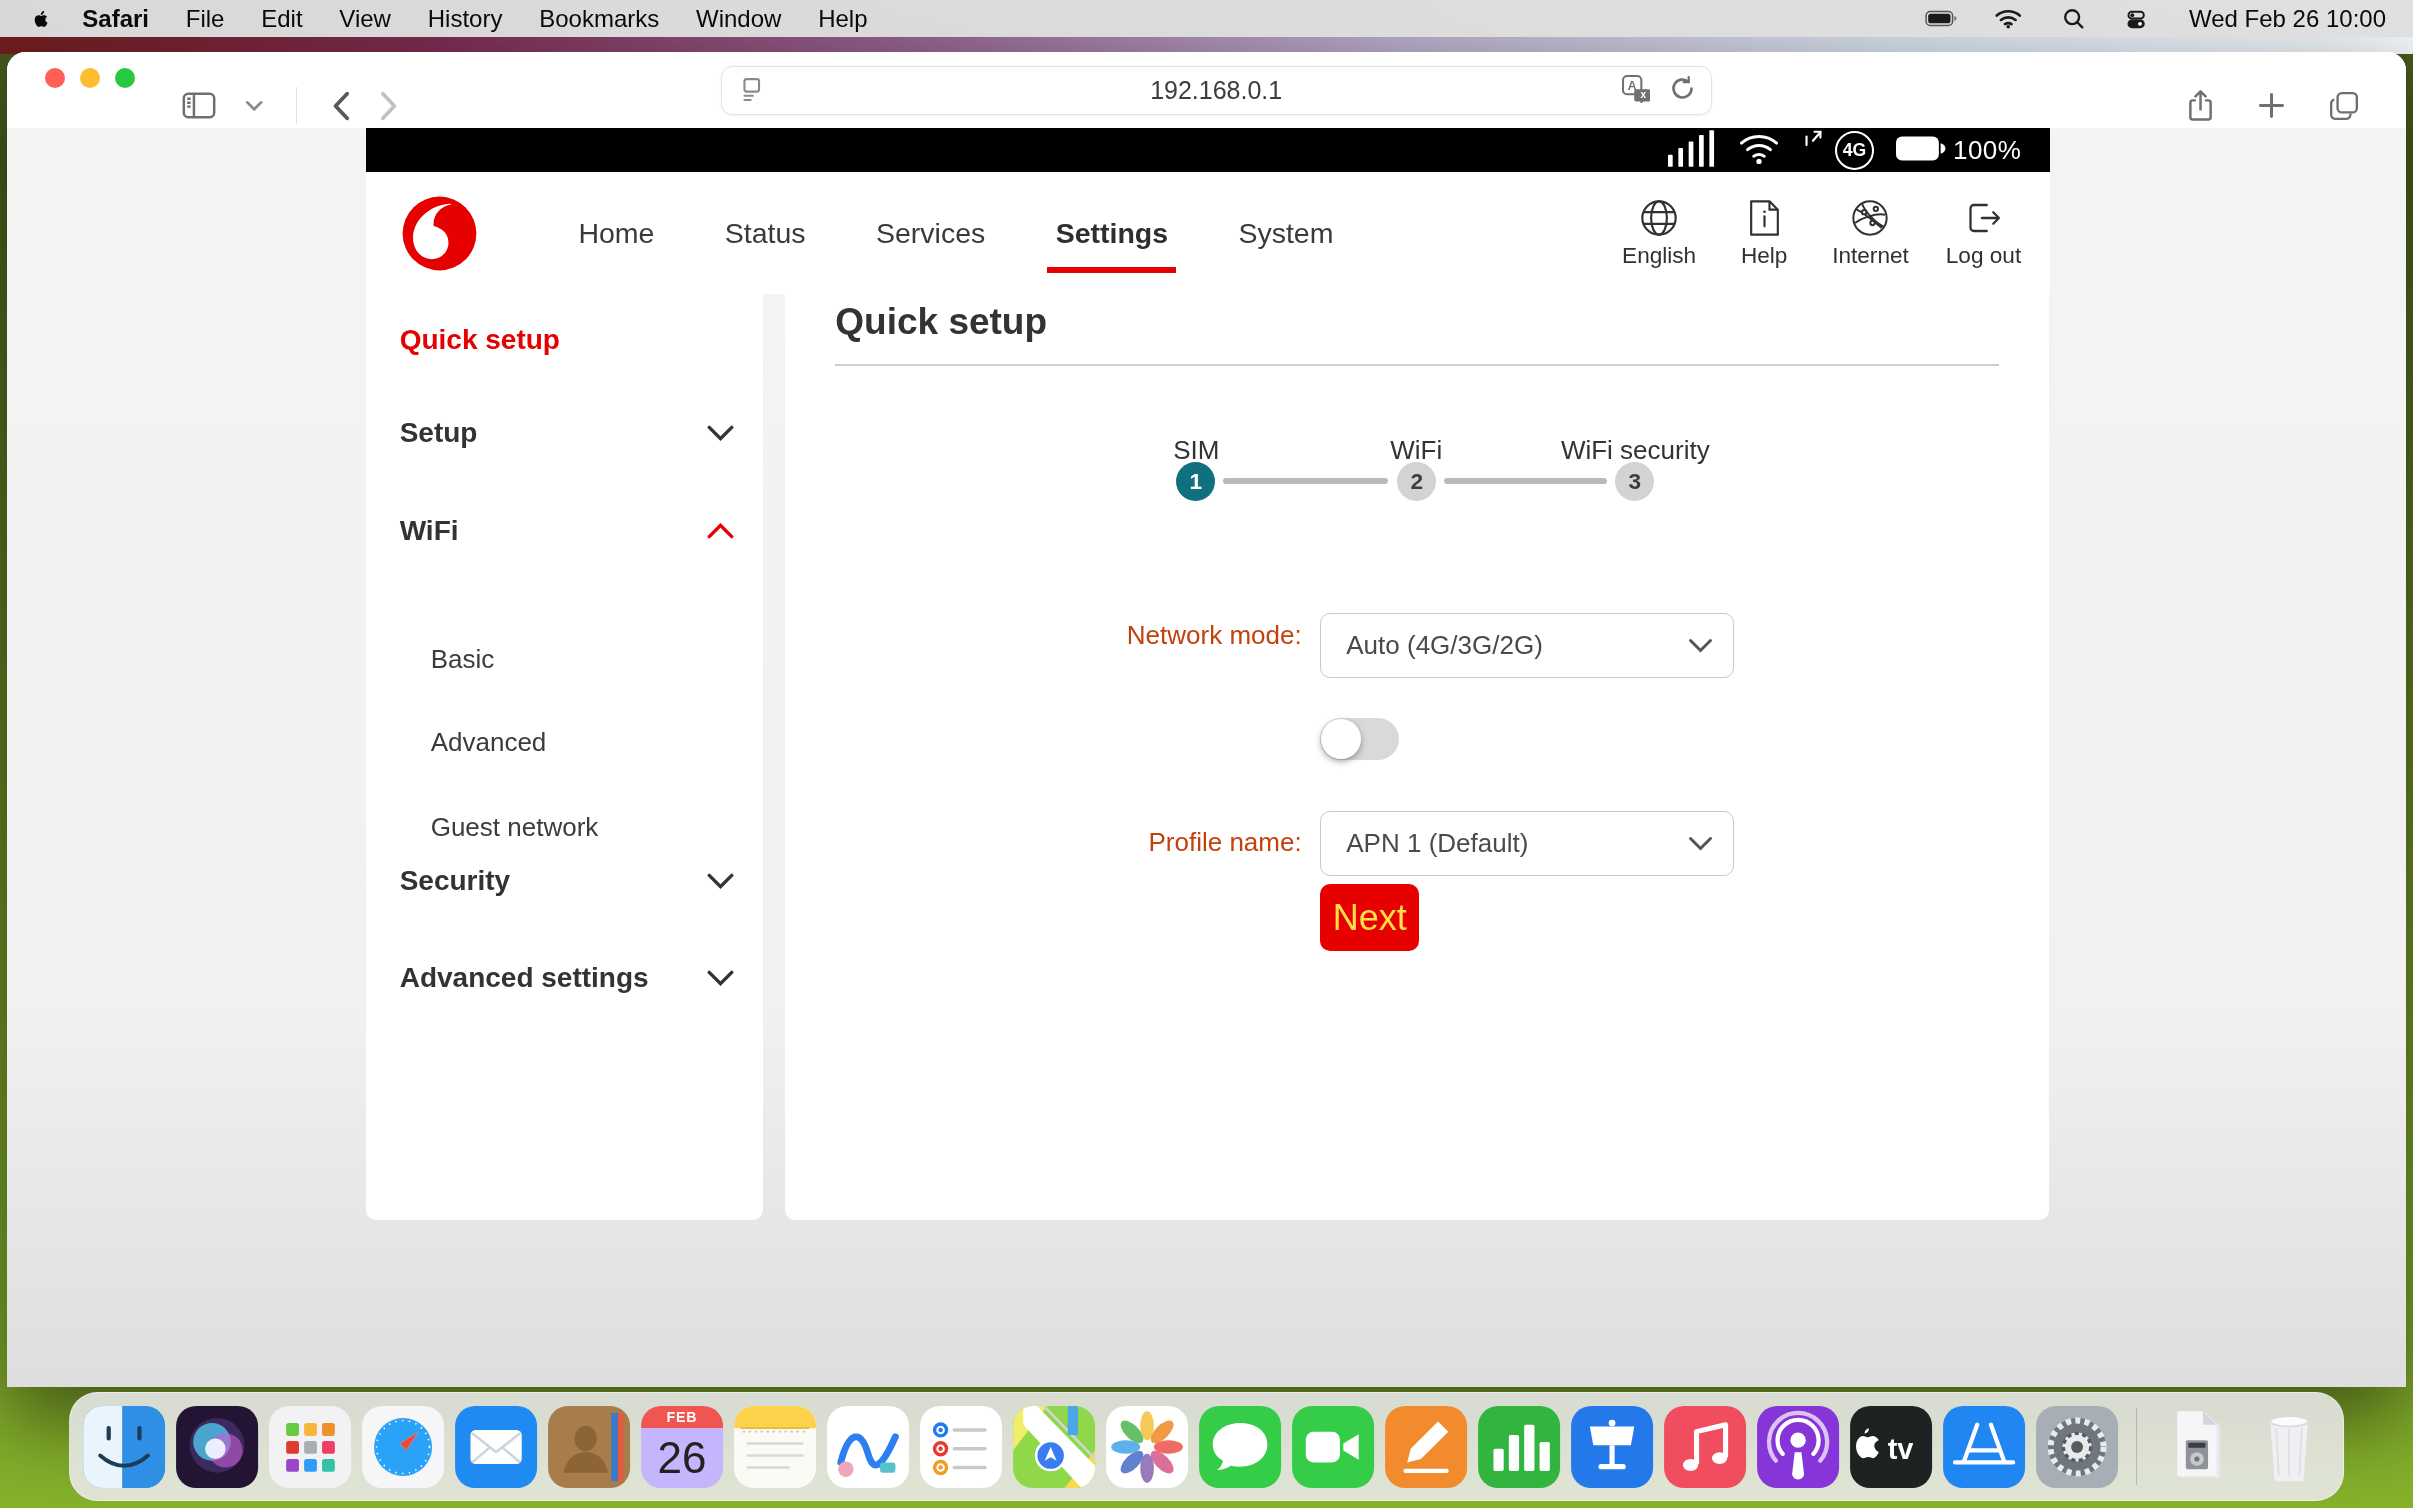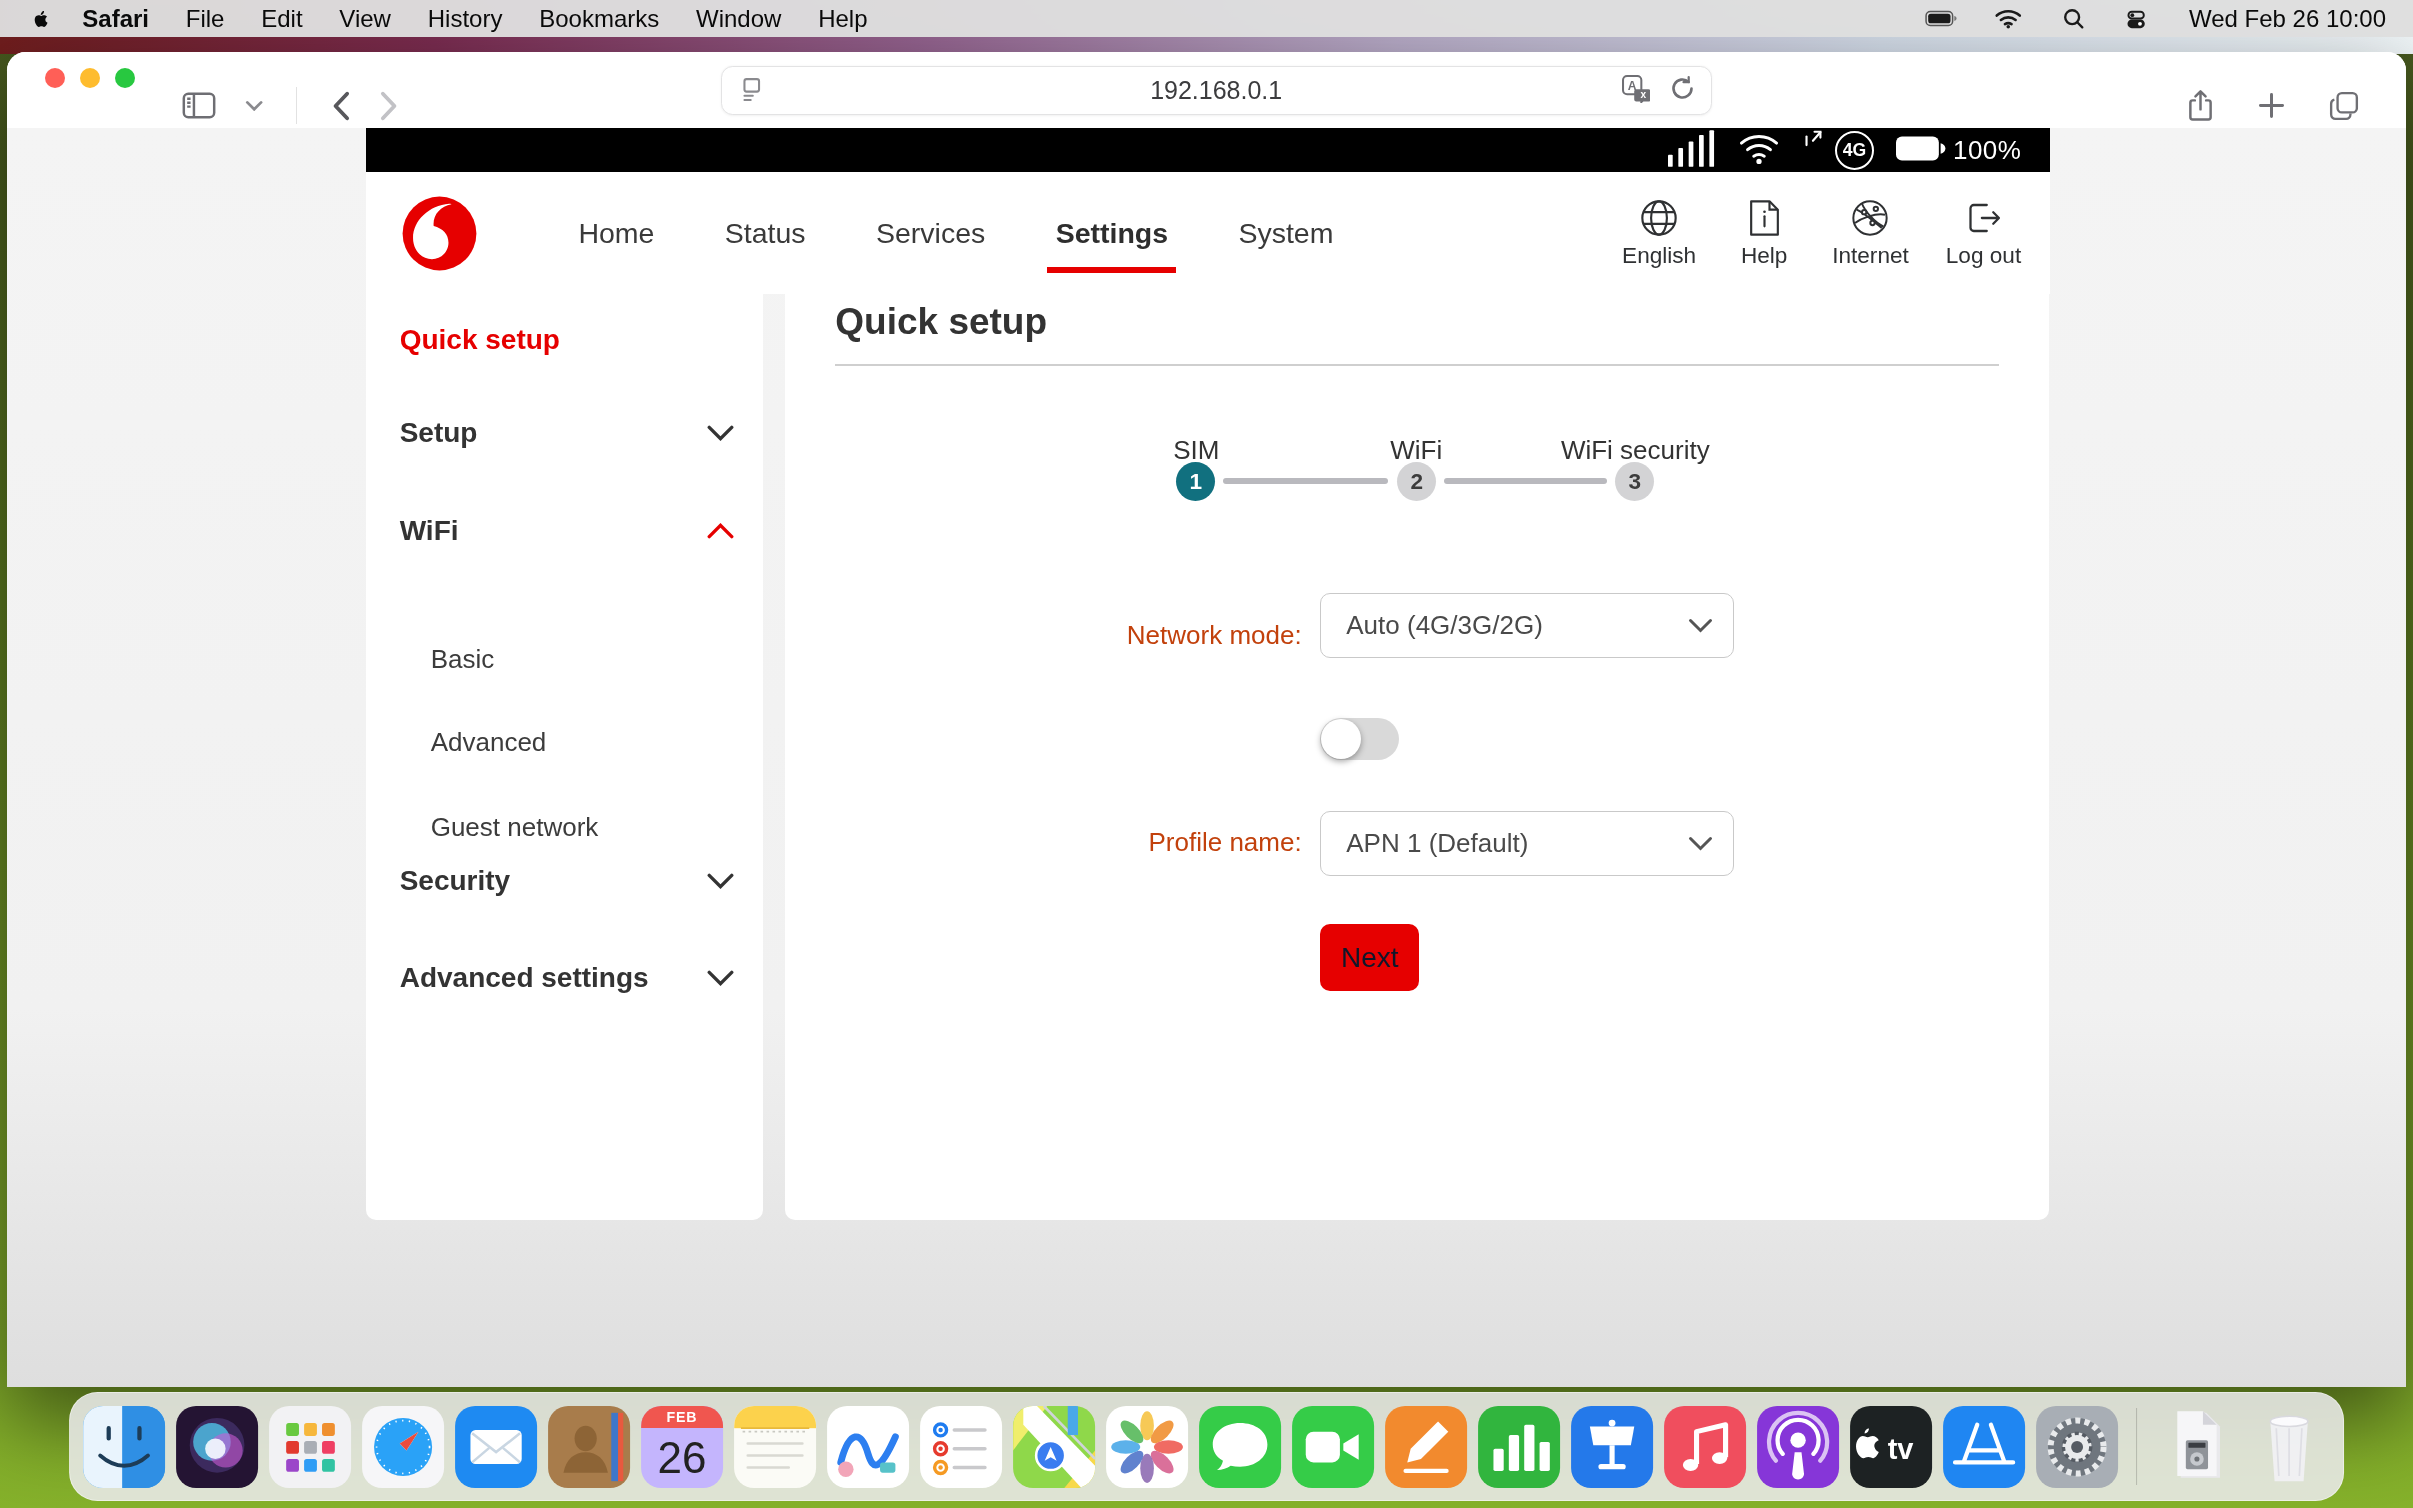--- a/index.html
+++ b/index.html
@@ -79,22 +79,22 @@
   .step-circle.upcoming{background:#d3d3d5;color:#3c3c3c;}
   .step-line{position:absolute;top:63px;height:5.9px;background:#b9b9be;border-radius:3.4px;}
   .form-label{position:absolute;left:13.4px;width:503px;text-align:right;font-size:26px;color:#c2410c;}
   .select{position:absolute;left:535px;width:414px;height:65px;border:1.7px solid #c9c9c9;border-radius:10px;
     background:#fff;display:flex;align-items:center;box-sizing:border-box;}
   .select .sel-value{margin-left:25px;font-size:26px;color:#4a4a4a;}
   .select .sel-chev{margin-left:auto;margin-right:20px;display:flex;}
   .toggle{position:absolute;left:535px;width:79px;height:42px;border-radius:22px;background:#d9d9d9;}
   .toggle .knob{position:absolute;left:0.8px;top:0.8px;width:40px;height:40px;border-radius:50%;background:#fff;
     box-shadow:0 2.5px 6.7px rgba(0,0,0,.35);}
-  .next-btn{position:absolute;left:535px;top:643px;width:99px;height:67px;background:#e60000;border:none;
-    border-radius:10px;color:#0f172a;font-size:28px;font-family:"Liberation Sans",sans-serif;}
+  .next-btn{position:absolute;left:535px;top:603px;width:99px;height:67px;background:#e60000;border:none;
+    border-radius:10px;color:#fde047;font-size:36px;font-family:"Liberation Sans",sans-serif;}
   
   .dock{position:absolute;left:50%;transform:translateX(-50%);bottom:6.7px;height:107px;
     background:rgba(235,235,235,.88);border:0.8px solid rgba(255,255,255,.45);border-radius:28.5px;
     display:flex;align-items:center;padding:0 13.4px;gap:11px;z-index:40;}
   .dock-item{width:82px;height:82px;border-radius:20px;position:relative;overflow:hidden;flex:0 0 auto;}
   .dock-item.bare{overflow:visible;border-radius:0;}
   .dock-item svg{position:absolute;inset:0;}
   .dock-divider{width:1.7px;height:77px;background:rgba(0,0,0,.18);margin:0 6.7px;flex:0 0 auto;}
   .cal-head{position:absolute;top:0;left:0;right:0;height:22.6px;background:#f0564f;color:#fff;
     font-size:14.2px;font-weight:700;display:flex;align-items:center;justify-content:center;letter-spacing:0.8px;}
@@ -390,21 +390,21 @@
             <div class="step-circle active" style="left: 391px;">1</div>
             <div class="step-line" style="left: 438px; width: 165px;"></div>
             <div class="step-label" style="left: 497px;">WiFi</div>
             <div class="step-circle upcoming" style="left: 612px;">2</div>
             <div class="step-line" style="left: 659px; width: 163px;"></div>
             <div class="step-label" style="left: 716px;">WiFi security</div>
             <div class="step-circle upcoming" style="left: 830px;">3</div>
           </div>
 
         <div class="form-label" style="top:339px;">Network mode:</div>
-        <div class="select" style="top:312px;">
+        <div class="select" style="top:332px;">
           <span class="sel-value">Auto (4G/3G/2G)</span>
           <span class="sel-chev">
             <svg viewBox="0 0 20 12" width="25" height="15" fill="none" stroke="#555" stroke-width="2.4" stroke-linecap="round">
                 <path d="M2 2l8 8 8-8"></path>
               </svg>
           </span>
         </div>
 
         <div class="toggle" style="top:437px;">
           <span class="knob"></span>

